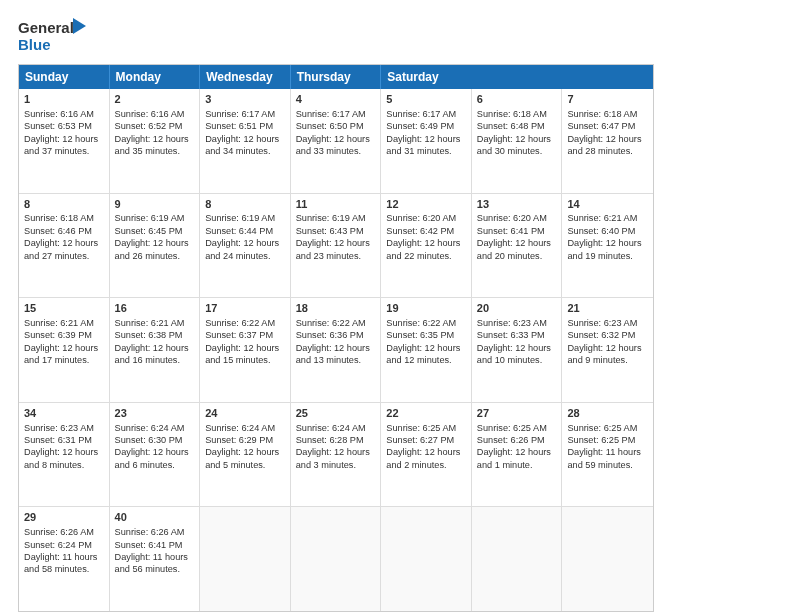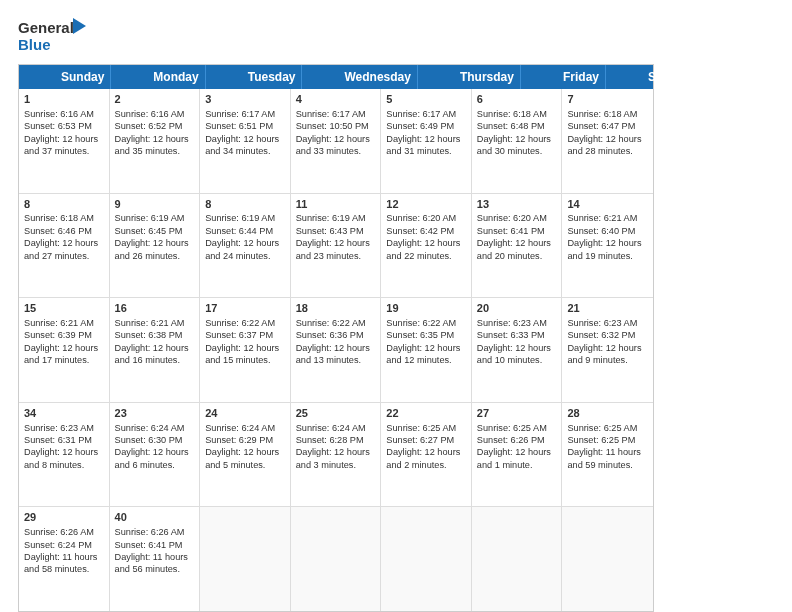--- a/index.html
+++ b/index.html
@@ -51,21 +51,20 @@
       grid-template-columns: repeat(7, 1fr);
       background: #1a6eb5;
     }
     .cal-header-cell {
       color: #fff;
       font-size: 12px;
       font-weight: bold;
       padding: 5px 6px;
       border-right: 1px solid #3a8ed5;
       text-align: left;
-      margin-left: 36px;
     }
     .cal-header-cell:last-child { border-right: none; }
     .cal-body {
       flex: 1;
       display: flex;
       flex-direction: column;
     }
     .cal-row {
       display: grid;
       grid-template-columns: repeat(7, 1fr);
@@ -106,24 +105,22 @@
     <div class="title-block">
       <div class="month-title"></div>
       <div class="location"></div>
     </div>
   </div>
 
   <div class="calendar">
     <div class="cal-header-row" id="cal-header">
         <div class="cal-header-cell">Sunday</div>
         <div class="cal-header-cell">Monday</div>
-        <div class="cal-header-cell">Tuesday</div>
         <div class="cal-header-cell">Wednesday</div>
         <div class="cal-header-cell">Thursday</div>
-        <div class="cal-header-cell">Friday</div>
         <div class="cal-header-cell">Saturday</div>
       </div>
     <div class="cal-body" id="cal-body">
         <div class="cal-row">
           <div class="cal-cell">
             <span class="day-num">1</span>
             <div>Sunrise: 6:16 AM</div>
             <div>Sunset: 6:53 PM</div>
             <div>Daylight: 12 hours</div>
             <div>and 37 minutes.</div>
@@ -138,21 +135,21 @@
           <div class="cal-cell">
             <span class="day-num">3</span>
             <div>Sunrise: 6:17 AM</div>
             <div>Sunset: 6:51 PM</div>
             <div>Daylight: 12 hours</div>
             <div>and 34 minutes.</div>
           </div>
           <div class="cal-cell">
             <span class="day-num">4</span>
             <div>Sunrise: 6:17 AM</div>
-            <div>Sunset: 10:50 PM</div>
+            <div>Sunset: 6:50 PM</div>
             <div>Daylight: 12 hours</div>
             <div>and 33 minutes.</div>
           </div>
           <div class="cal-cell">
             <span class="day-num">5</span>
             <div>Sunrise: 6:17 AM</div>
             <div>Sunset: 6:49 PM</div>
             <div>Daylight: 12 hours</div>
             <div>and 31 minutes.</div>
           </div>

